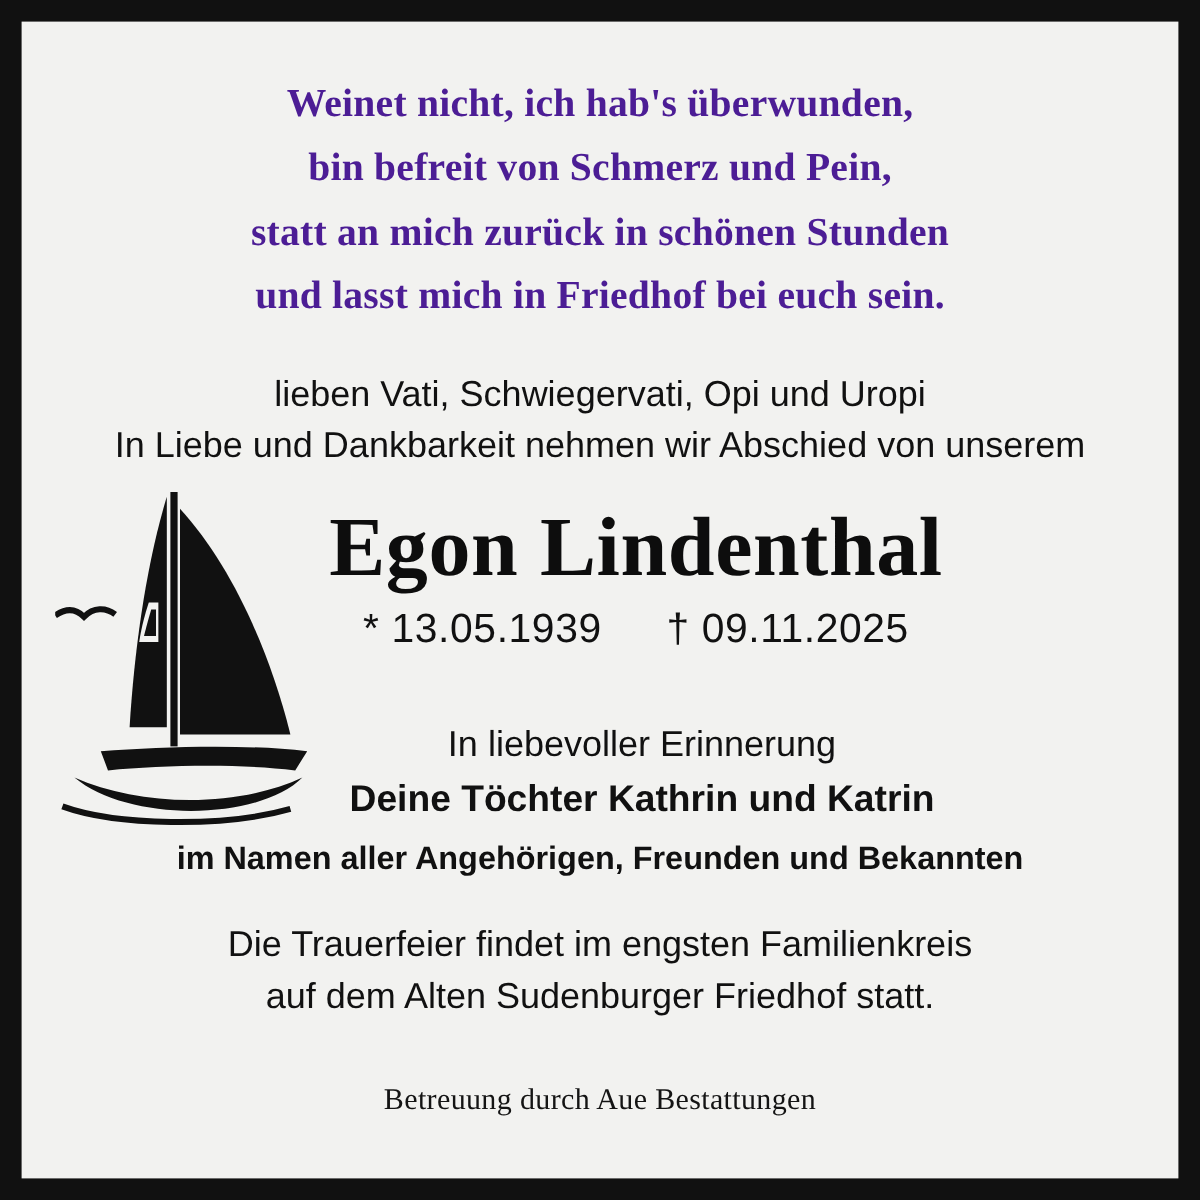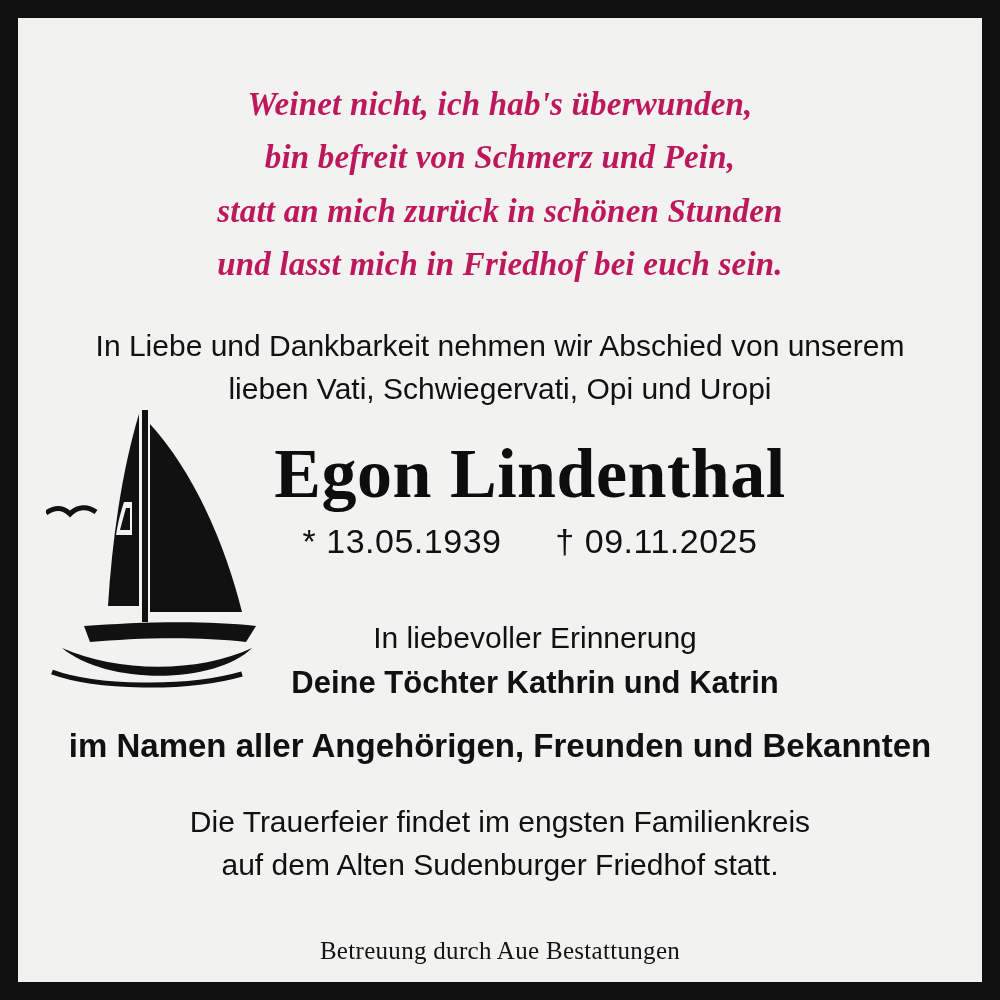--- a/index.html
+++ b/index.html
@@ -29,28 +29,27 @@
     height: 100%;
     background: #f2f2f0;
     box-sizing: border-box;
     padding: 30px 28px 10px 28px;
     display: flex;
     flex-direction: column;
     align-items: center;
   }
   .poem {
     font-family: "Liberation Serif", serif;
-    font-style: italic;
     font-weight: bold;
     font-size: 33px;
     line-height: 1.62;
-    color: #be185d;
+    color: #4c1d95;
     text-align: center;
     letter-spacing: 0.2px;
-    margin-top: 30px;
+    margin-top: 13px;
   }
   .poem .line {
     display: block;
     white-space: nowrap;
   }
   .intro {
     font-family: "Liberation Sans", sans-serif;
     font-size: 30px;
     line-height: 1.45;
     color: #111;
@@ -108,22 +107,22 @@
   .tribute .t-line2 {
     font-family: "Liberation Sans", sans-serif;
     font-weight: bold;
     font-size: 31px;
     margin-top: 10px;
     margin-left: 70px;
   }
   .tribute .t-line3 {
     font-family: "Liberation Sans", sans-serif;
     font-weight: bold;
-    font-size: 33px;
-    margin-top: 26px;
+    font-size: 27px;
+    margin-top: 16px;
     white-space: nowrap;
   }
   .ceremony {
     margin-top: 36px;
     font-family: "Liberation Sans", sans-serif;
     font-size: 30px;
     line-height: 1.42;
     color: #111;
     text-align: center;
   }
@@ -147,22 +146,22 @@
   <div class="obituary-card">
 
     <div class="poem">
       <span class="line">Weinet nicht, ich hab's überwunden,</span>
       <span class="line">bin befreit von Schmerz und Pein,</span>
       <span class="line">statt an mich zurück in schönen Stunden</span>
       <span class="line">und lasst mich in Friedhof bei euch sein.</span>
     </div>
 
     <div class="intro">
+      <span class="line">lieben Vati, Schwiegervati, Opi und Uropi</span>
       <span class="line">In Liebe und Dankbarkeit nehmen wir Abschied von unserem</span>
-      <span class="line">lieben Vati, Schwiegervati, Opi und Uropi</span>
     </div>
 
     <div class="name-block">
       <div class="name">Egon Lindenthal</div>
       <div class="dates">
         <span>*</span>
         <span>13.05.1939</span>
         <span class="sep"></span>
         <span>†</span>
         <span>09.11.2025</span>

